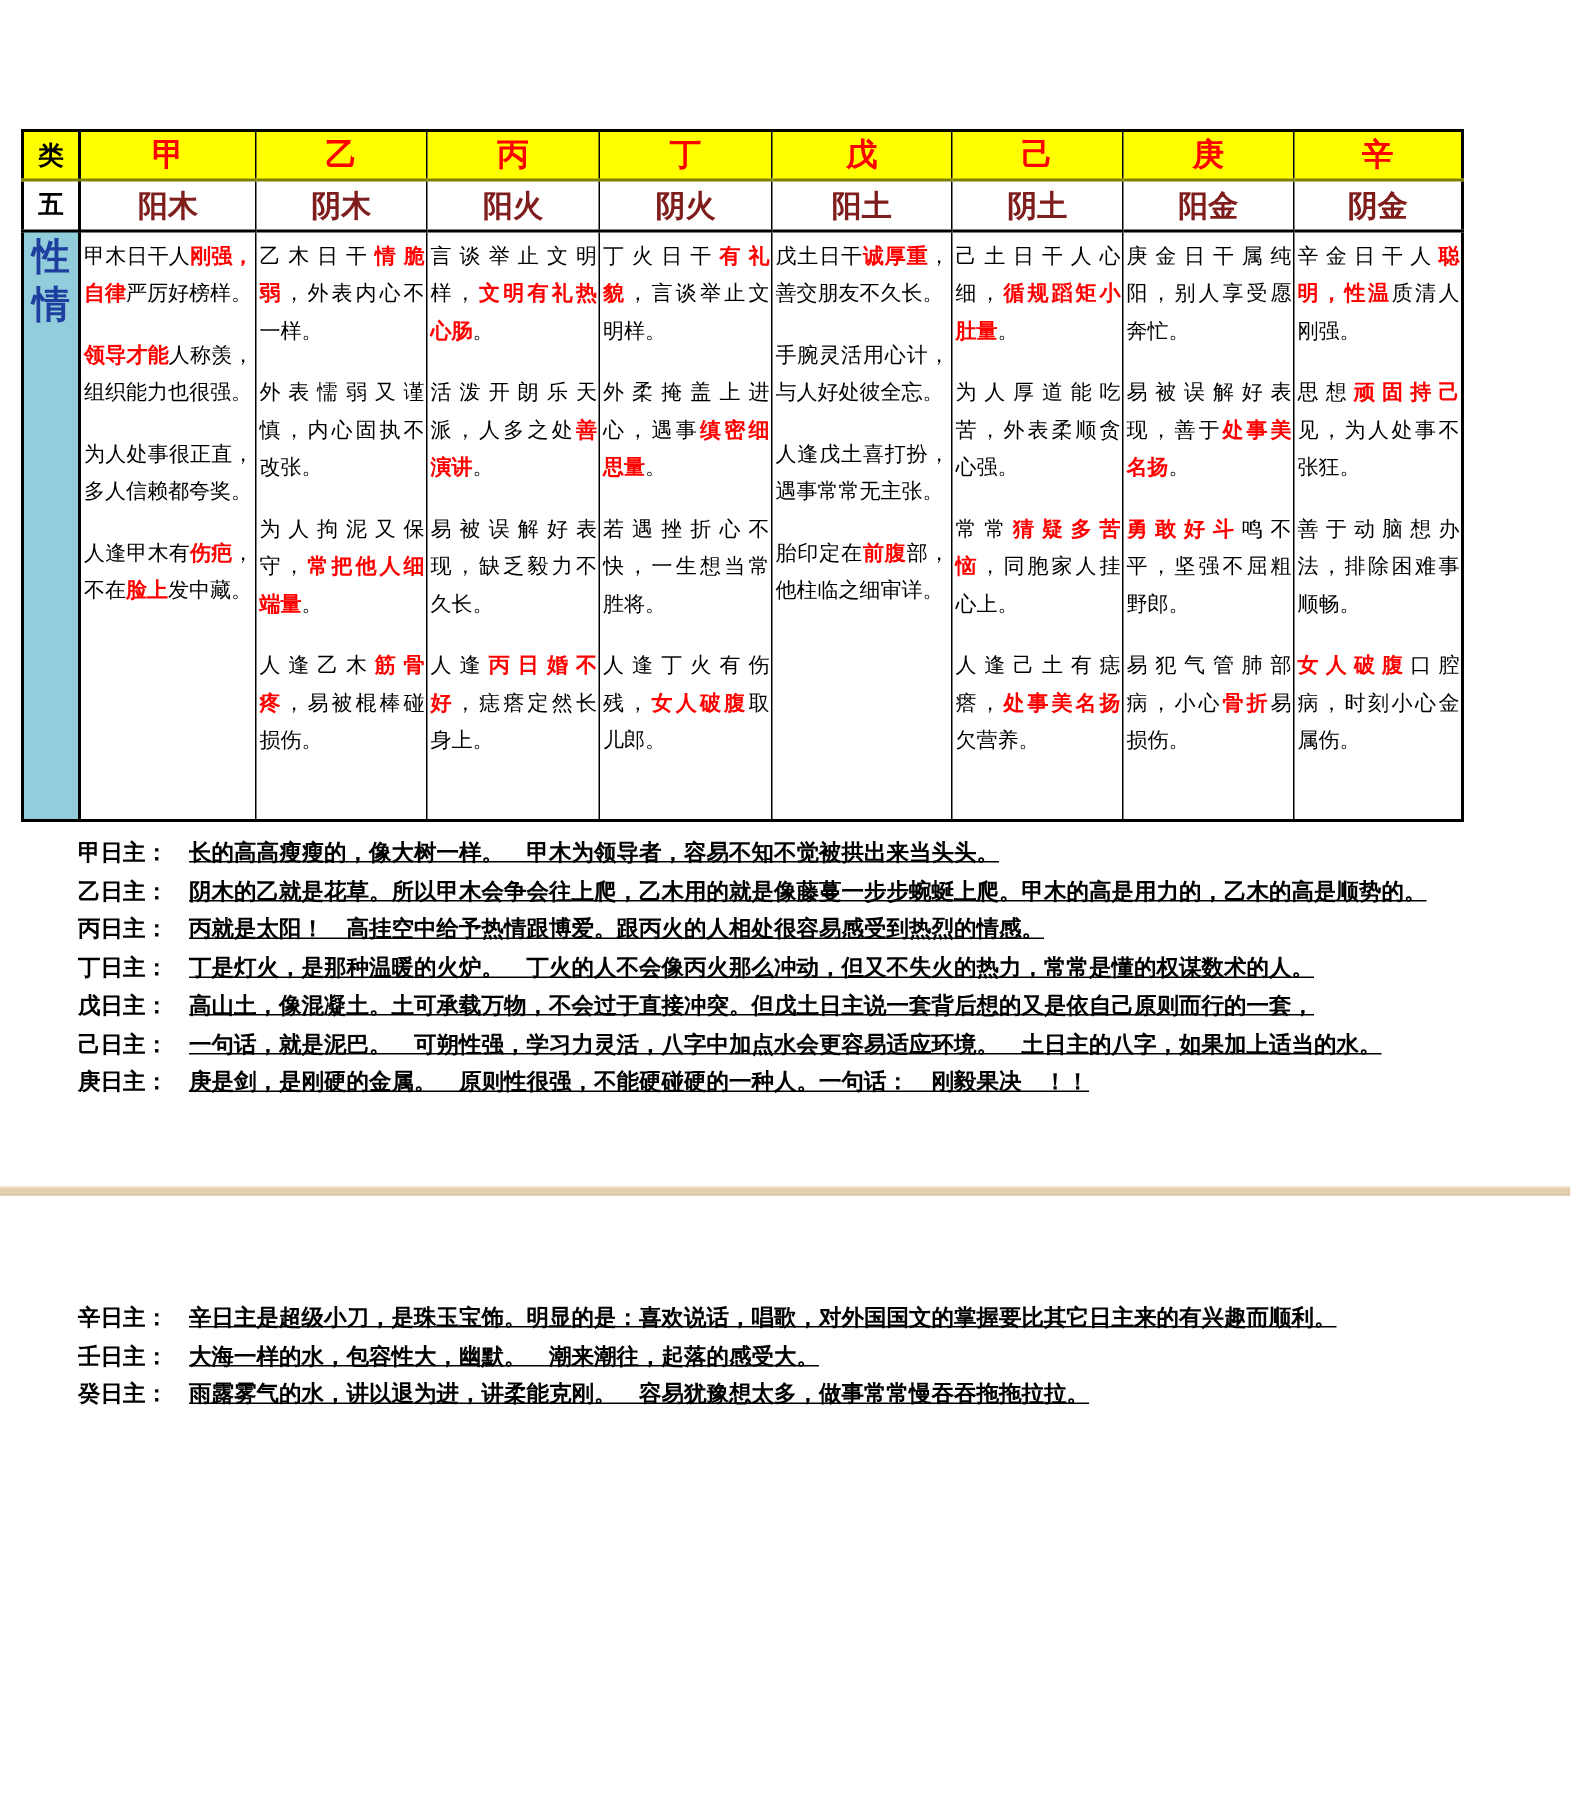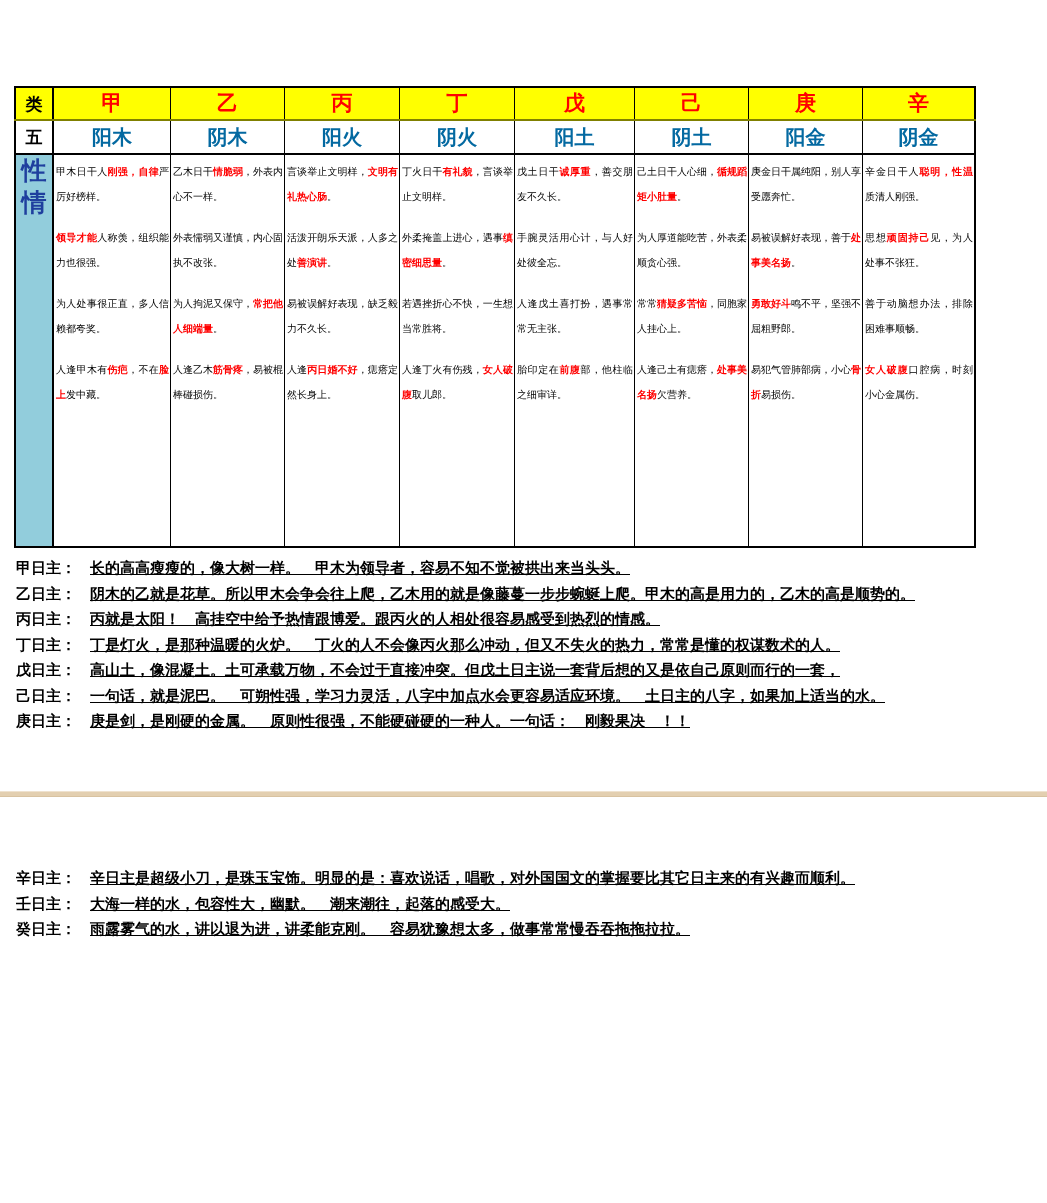--- a/index.html
+++ b/index.html
@@ -68,35 +68,35 @@
   }
   
   tr.elem-row td{
     background:#ffffff;
     height:32px;
     text-align:center;
     vertical-align:middle;
     border-bottom:2px solid #000 !important;
   }
   .elem{
-    color:#0369a1;
+    color:#7f1d1d;
     font-weight:bold;
     font-size:20px;
     line-height:20px;
   }
 
   
   tr.body-row td.cell{
     background:#ffffff;
     height:385px;
     padding:4px 1px 2px 2px;
     vertical-align:top;
   }
   .para{
-    font-size:10px;
+    font-size:14px;
     line-height:25px;
     color:#000;
     text-align:justify;
     text-justify:inter-ideograph;
     margin:0 0 0 0;
     word-break:break-all;
   }
   .para + .para{margin-top:16px;}
   .r{color:#ff0000;font-weight:bold;}
   .blk{color:#000;}
@@ -119,21 +119,21 @@
     font-weight:bold;
     font-size:15px;
     line-height:25.5px;
     color:#000;
     white-space:nowrap;
     overflow:hidden;
   }
   .notes-a{top:556px;}
   .notes-b{top:866px;}
   .note-line{display:block;height:25.5px;overflow:hidden;}
-  .note-key{display:inline-block;width:74px;}
+  .note-key{display:inline-block;width:74px;margin-left:36px;}
   .note-txt{display:inline;text-decoration:underline;}
 
   
   .divider{
     position:absolute;
     left:0;top:791px;
     width:1047px;height:4px;
     background:#e3cfb0;
     border-top:1px solid #efe2cf;
     border-bottom:1px solid #d8c2a0;

